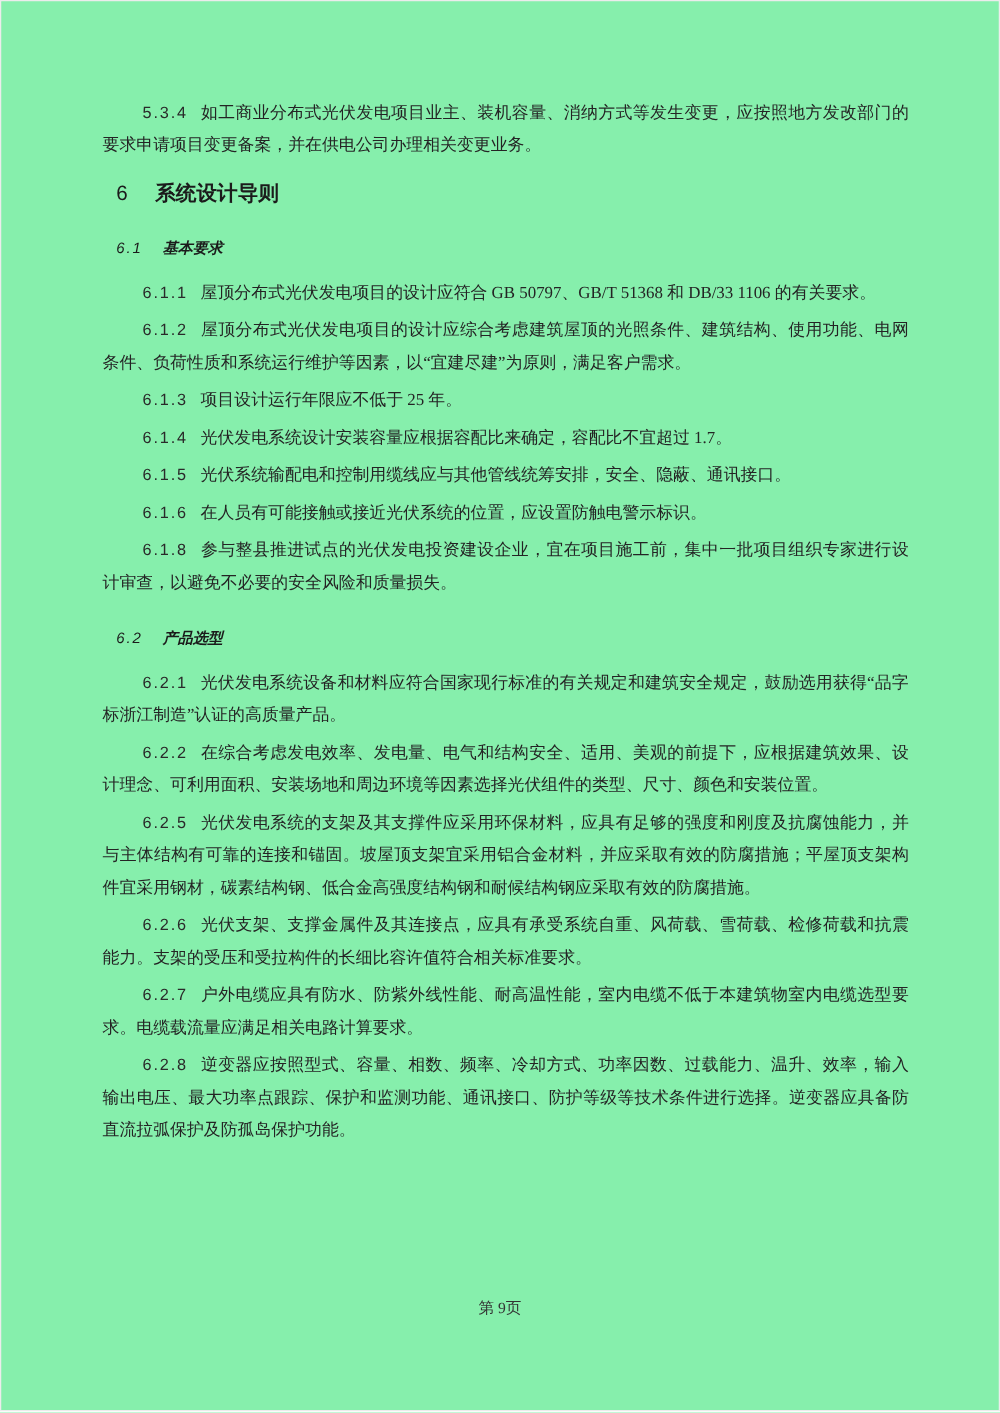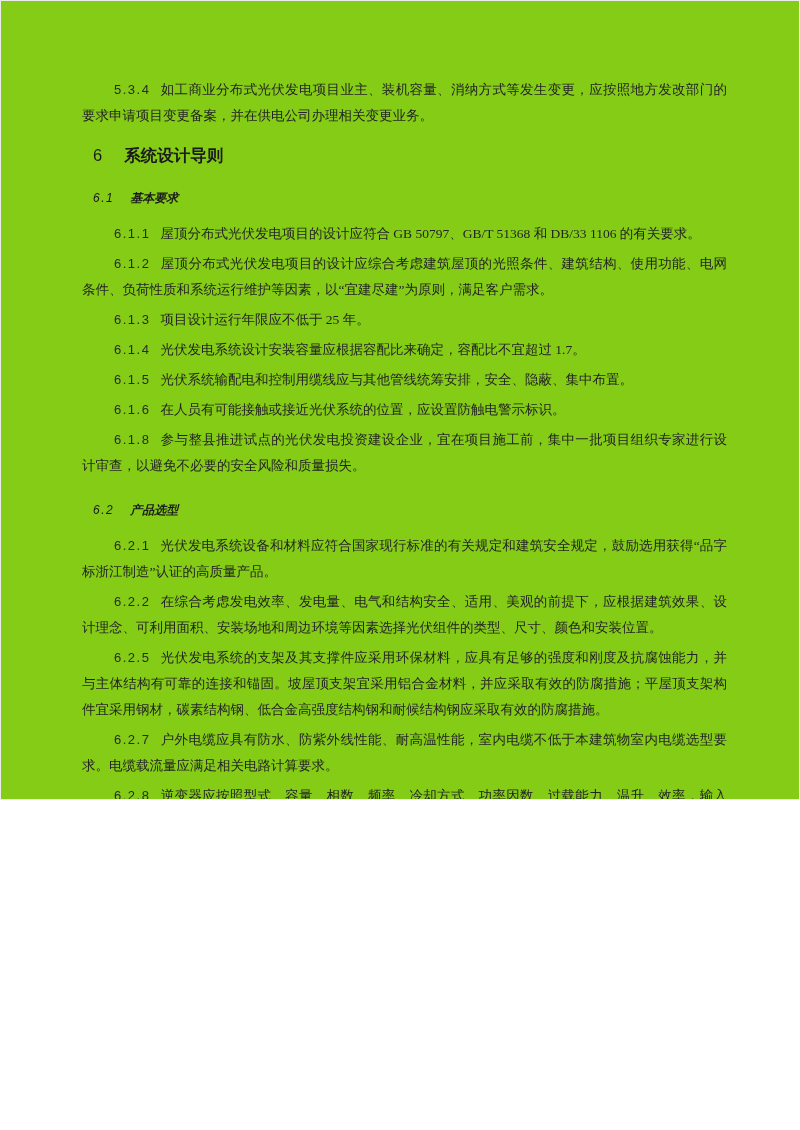--- a/index.html
+++ b/index.html
@@ -3,23 +3,23 @@
 <meta charset="utf-8">
 <style>
   html, body {
     margin: 0;
     padding: 0;
     background: #ffffff;
   }
   .page {
     position: relative;
     width: 800px;
-    height: 800px;
+    height: 1129px;
     box-sizing: border-box;
-    background: #84cc16;
+    background: #86efac;
     border: 1px solid #ececec;
     overflow: hidden;
     font-family: "Liberation Serif", "DejaVu Serif", serif;
     color: #222222;
   }
   .content {
     position: absolute;
     left: 81px;
     top: 76px;
     width: 645px;
@@ -85,26 +85,27 @@
 
 <div class="page">
   <div class="content">
       <p class="clause"><span class="num">5.3.4</span><span>如工商业分布式光伏发电项目业主、装机容量、消纳方式等发生变更，应按照地方发改部门的要求申请项目变更备案，并在供电公司办理相关变更业务。</span></p>
       <div class="h-chapter"><span class="h-num">6</span><span>系统设计导则</span></div>
       <div class="h-section"><span class="h-num">6.1</span><span>基本要求</span></div>
       <p class="clause"><span class="num">6.1.1</span><span>屋顶分布式光伏发电项目的设计应符合 GB 50797、GB/T 51368 和 DB/33 1106 的有关要求。</span></p>
       <p class="clause"><span class="num">6.1.2</span><span>屋顶分布式光伏发电项目的设计应综合考虑建筑屋顶的光照条件、建筑结构、使用功能、电网条件、负荷性质和系统运行维护等因素，以“宜建尽建”为原则，满足客户需求。</span></p>
       <p class="clause"><span class="num">6.1.3</span><span>项目设计运行年限应不低于 25 年。</span></p>
       <p class="clause"><span class="num">6.1.4</span><span>光伏发电系统设计安装容量应根据容配比来确定，容配比不宜超过 1.7。</span></p>
-      <p class="clause"><span class="num">6.1.5</span><span>光伏系统输配电和控制用缆线应与其他管线统筹安排，安全、隐蔽、集中布置。</span></p>
+      <p class="clause"><span class="num">6.1.5</span><span>光伏系统输配电和控制用缆线应与其他管线统筹安排，安全、隐蔽、通讯接口。</span></p>
       <p class="clause"><span class="num">6.1.6</span><span>在人员有可能接触或接近光伏系统的位置，应设置防触电警示标识。</span></p>
       <p class="clause"><span class="num">6.1.8</span><span>参与整县推进试点的光伏发电投资建设企业，宜在项目施工前，集中一批项目组织专家进行设计审查，以避免不必要的安全风险和质量损失。</span></p>
       <div class="h-section"><span class="h-num">6.2</span><span>产品选型</span></div>
       <p class="clause"><span class="num">6.2.1</span><span>光伏发电系统设备和材料应符合国家现行标准的有关规定和建筑安全规定，鼓励选用获得“品字标浙江制造”认证的高质量产品。</span></p>
       <p class="clause"><span class="num">6.2.2</span><span>在综合考虑发电效率、发电量、电气和结构安全、适用、美观的前提下，应根据建筑效果、设计理念、可利用面积、安装场地和周边环境等因素选择光伏组件的类型、尺寸、颜色和安装位置。</span></p>
       <p class="clause"><span class="num">6.2.5</span><span>光伏发电系统的支架及其支撑件应采用环保材料，应具有足够的强度和刚度及抗腐蚀能力，并与主体结构有可靠的连接和锚固。坡屋顶支架宜采用铝合金材料，并应采取有效的防腐措施；平屋顶支架构件宜采用钢材，碳素结构钢、低合金高强度结构钢和耐候结构钢应采取有效的防腐措施。</span></p>
+      <p class="clause"><span class="num">6.2.6</span><span>光伏支架、支撑金属件及其连接点，应具有承受系统自重、风荷载、雪荷载、检修荷载和抗震能力。支架的受压和受拉构件的长细比容许值符合相关标准要求。</span></p>
       <p class="clause"><span class="num">6.2.7</span><span>户外电缆应具有防水、防紫外线性能、耐高温性能，室内电缆不低于本建筑物室内电缆选型要求。电缆载流量应满足相关电路计算要求。</span></p>
       <p class="clause"><span class="num">6.2.8</span><span>逆变器应按照型式、容量、相数、频率、冷却方式、功率因数、过载能力、温升、效率，输入输出电压、最大功率点跟踪、保护和监测功能、通讯接口、防护等级等技术条件进行选择。逆变器应具备防直流拉弧保护及防孤岛保护功能。</span></p>
     </div>
   <div class="footer">
     <span>第 9页</span>
   </div>
 </div>
 
 </body></html>

